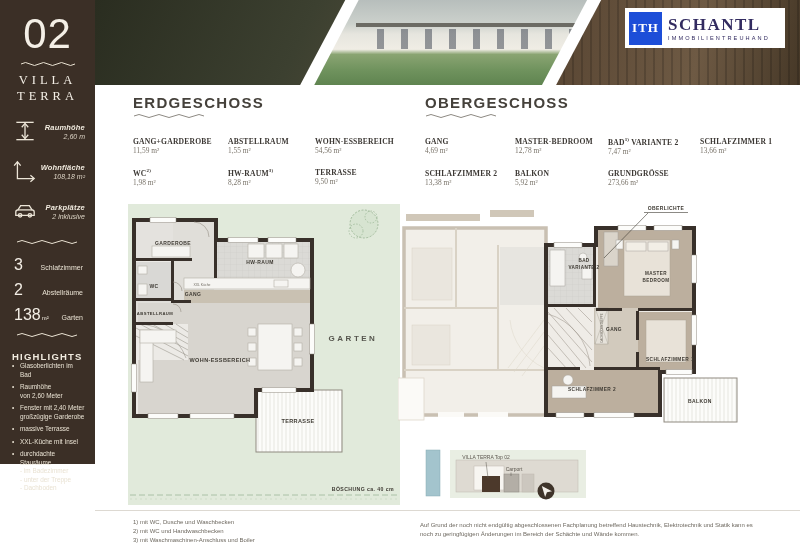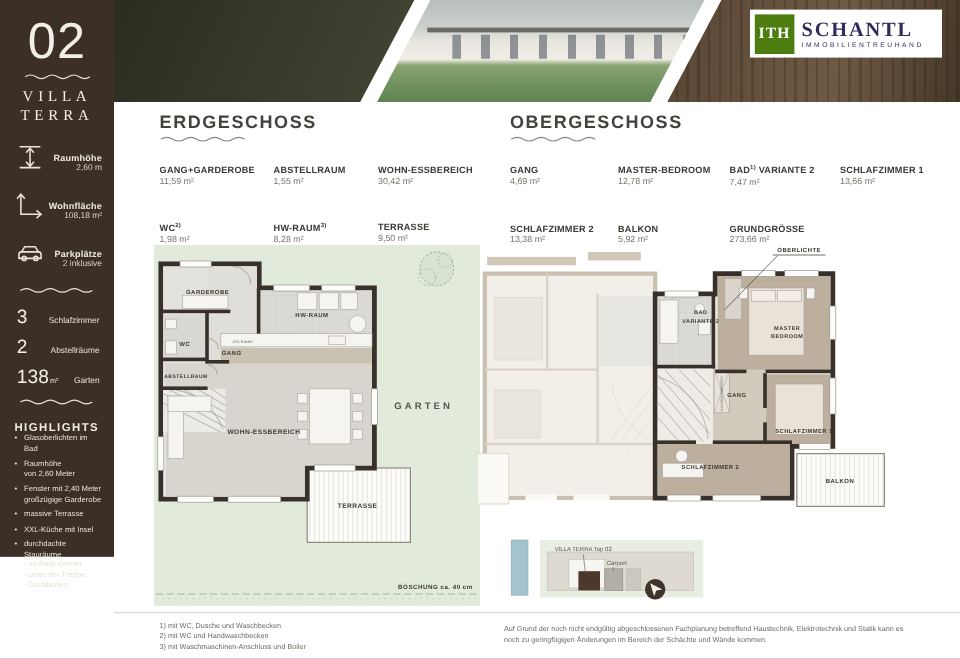--- a/index.html
+++ b/index.html
@@ -5,21 +5,21 @@
   html,body{margin:0;padding:0;background:#888;}
   #page{position:relative;width:800px;height:549px;background:#ffffff;overflow:hidden;
         font-family:"Liberation Sans",sans-serif;-webkit-font-smoothing:antialiased;}
   
   .sidebar{position:absolute;left:0;top:0;width:95px;height:464px;background:#3b2f26;color:#f1ebdf;}
   .unit-number{margin:10px 0 0;text-align:center;font-size:42px;font-weight:300;letter-spacing:1px;color:#f4efe6;}
   .wavy{display:block;margin:2px auto 0;}
   .villa-title{margin-top:4px;text-align:center;font-family:"Liberation Serif",serif;
                font-size:12.5px;letter-spacing:4px;line-height:16px;color:#f4efe6;}
   .specs{margin-top:14px;}
-  .spec-row{display:flex;align-items:flex-end;padding:0 10px 0 12px;margin-bottom:14px;}
+  .spec-row{display:flex;align-items:center;padding:0 10px 0 12px;margin-bottom:14px;font-style:italic;}
   .spec-icon{width:26px;height:26px;flex:0 0 26px;}
   .spec-text{flex:1;text-align:right;}
   .spec-label{font-size:7.5px;font-weight:bold;letter-spacing:.2px;}
   .spec-value{font-size:7px;color:#ddd5c6;margin-top:1px;}
   .counts{margin:10px 12px 0 14px;}
   .count-row{display:flex;align-items:baseline;margin-bottom:7px;}
   .count-num{font-size:16px;font-weight:300;color:#f4efe6;}
   .count-unit{font-size:6px;margin-left:1px;}
   .count-label{flex:1;text-align:right;font-size:7px;color:#e8e1d2;}
   .highlights{margin:12px 10px 0 12px;}
@@ -44,31 +44,31 @@
     background:repeating-linear-gradient(90deg,rgba(70,76,88,.55) 0 7px,transparent 7px 24px);}
   .photo3{clip-path:polygon(71.8% 0,100% 0,100% 100%,65.4% 100%);
     background:
       radial-gradient(ellipse 70px 48px at 30% 32%, rgba(226,220,204,.85), transparent 70%),
       linear-gradient(100deg,#5d4a38 0%,#7b6248 25%,#8d7354 45%,#5a4734 65%,#6e5a44 85%,#463827 100%);}
   .photo3::after{content:"";position:absolute;inset:0;
     background:repeating-linear-gradient(90deg,rgba(0,0,0,.16) 0 2px,transparent 2px 9px);}
   
   .logo{position:absolute;right:15px;top:8px;width:160px;height:40px;background:#ffffff;
         display:flex;align-items:center;gap:6px;padding:3px 8px 3px 4px;box-sizing:border-box;z-index:5;}
-  .logo-mark{width:33px;height:33px;background:#4d7c0f;color:#ffffff;display:flex;align-items:center;
+  .logo-mark{width:33px;height:33px;background:#1d4ed8;color:#ffffff;display:flex;align-items:center;
              justify-content:center;font-size:13px;font-weight:bold;letter-spacing:1px;
              font-family:"Liberation Serif",serif;}
   .logo-name{font-family:"Liberation Serif",serif;font-weight:bold;font-size:17px;
              letter-spacing:1.5px;color:#322b60;line-height:18px;}
   .logo-tagline{font-size:5.6px;letter-spacing:2.1px;color:#322b60;margin-top:1px;}
   
   .floor-head{position:absolute;font-size:15px;font-weight:bold;letter-spacing:1.3px;color:#45413b;}
   .head-eg{left:133px;top:94px;} .head-og{left:425px;top:94px;}
   .wavy-dark-eg{position:absolute;left:133px;top:112px;} .wavy-dark-og{position:absolute;left:425px;top:112px;}
-  .rooms{position:absolute;display:grid;row-gap:30px;}
+  .rooms{position:absolute;display:grid;row-gap:13px;font-family:Liberation Serif, serif;}
   .rooms-eg{left:133px;top:137px;grid-template-columns:95px 87px 115px;}
   .rooms-og{left:425px;top:137px;grid-template-columns:90px 93px 92px 95px;}
   .room-name{font-size:7.6px;font-weight:bold;color:#3c3834;letter-spacing:.2px;}
   .room-name sup{font-size:5px;}
   .room-area{font-size:7.4px;color:#7a746a;margin-top:0;}
   
   #eg-plan{position:absolute;left:128px;top:204px;width:272px;height:301px;}
   #og-plan{position:absolute;left:398px;top:200px;width:347px;height:305px;}
   #eg-plan text,#og-plan text{font-family:"Liberation Sans",sans-serif;}
   .plan-label{font-weight:bold;fill:#3e3a33;letter-spacing:.4px;}
@@ -208,21 +208,21 @@
     <div>
         <div class="room-name"><span>GANG+GARDEROBE</span></div>
         <div class="room-area">11,59 m²</div>
       </div>
     <div>
         <div class="room-name"><span>ABSTELLRAUM</span></div>
         <div class="room-area">1,55 m²</div>
       </div>
     <div>
         <div class="room-name"><span>WOHN-ESSBEREICH</span></div>
-        <div class="room-area">30,42 m²</div>
+        <div class="room-area">54,56 m²</div>
       </div>
     <div>
         <div class="room-name"><span>WC</span><sup>2)</sup></div>
         <div class="room-area">1,98 m²</div>
       </div>
     <div>
         <div class="room-name"><span>HW-RAUM</span><sup>3)</sup></div>
         <div class="room-area">8,28 m²</div>
       </div>
     <div>

